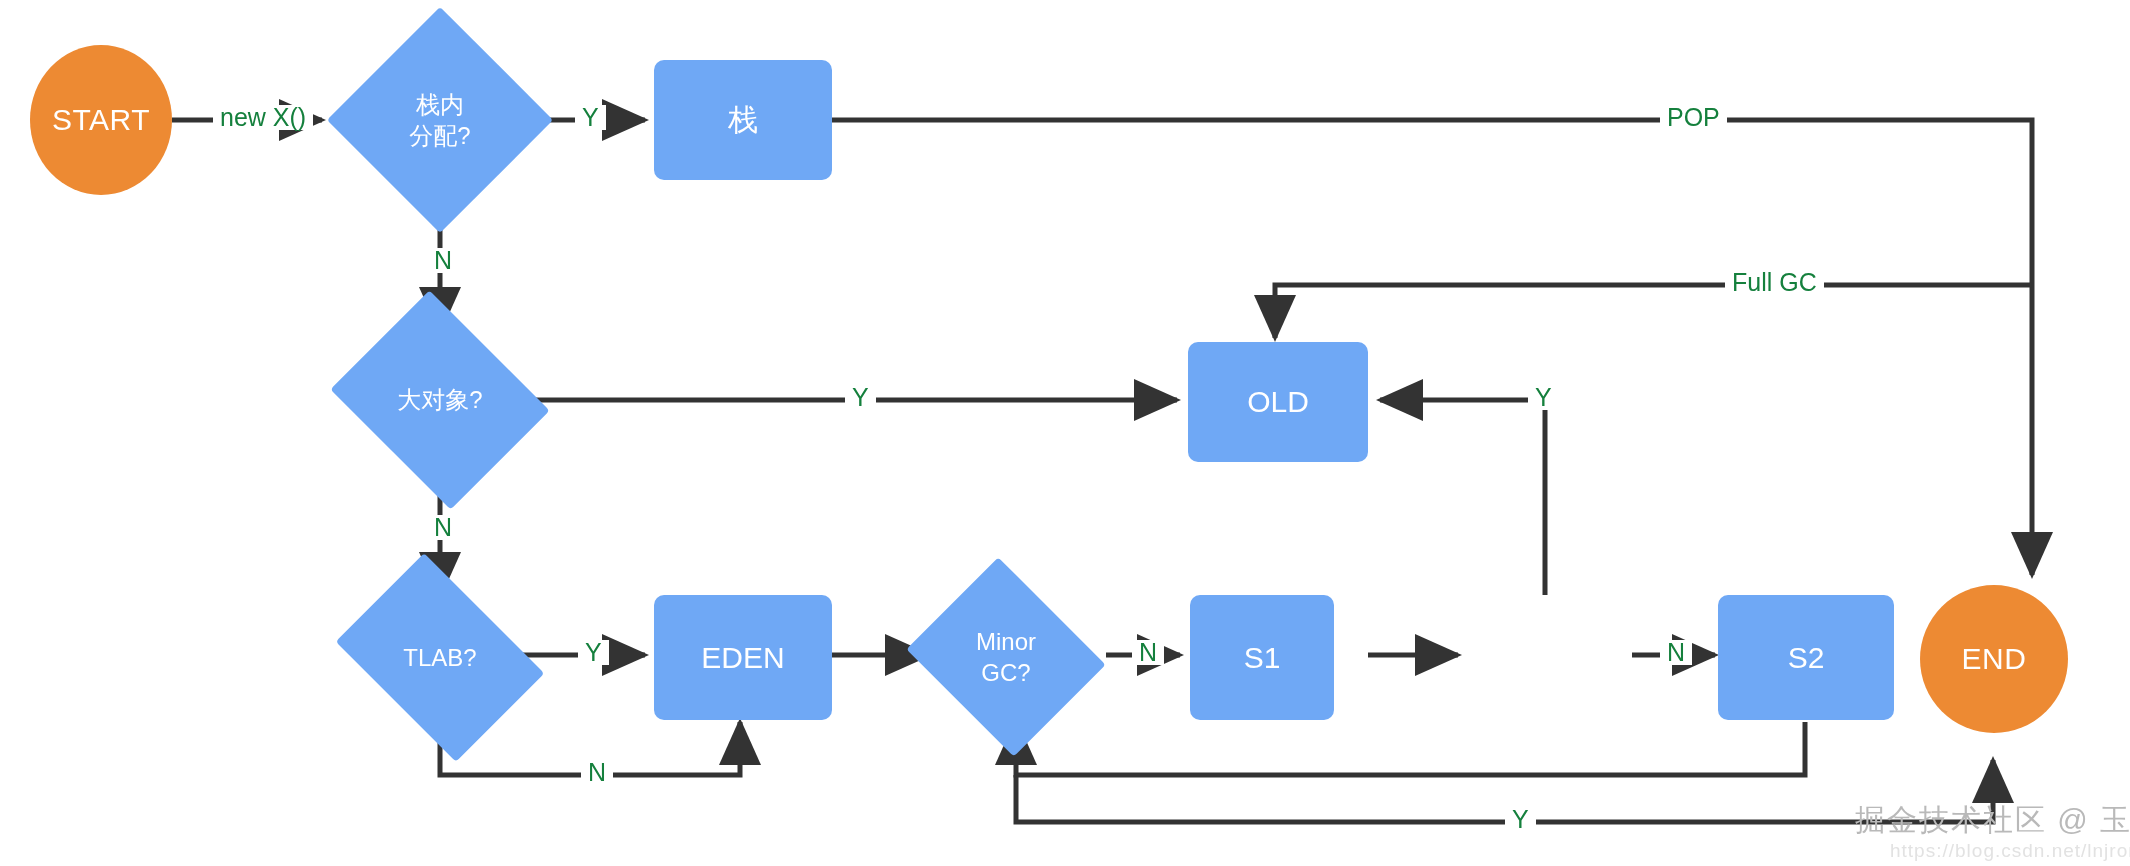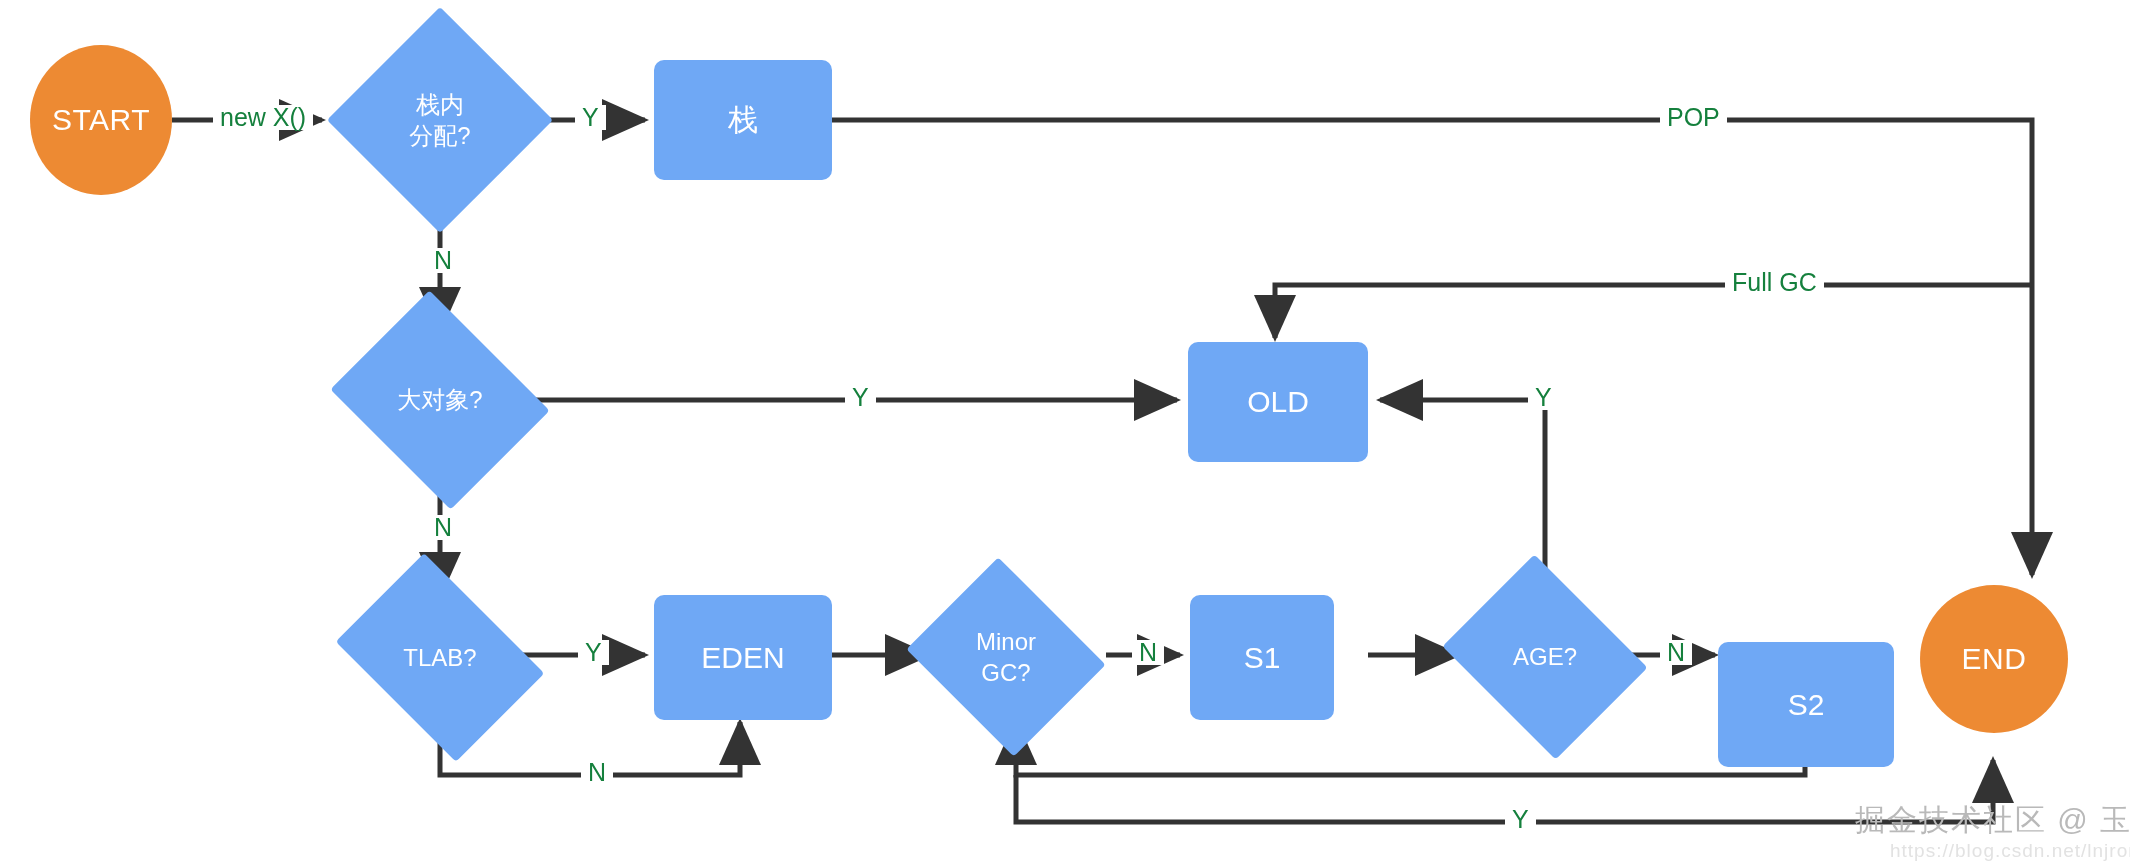--- a/index.html
+++ b/index.html
@@ -176,26 +176,22 @@
   <div class="decision-wrap" style="left:930px;top:592px;width:152px;height:130px;">
     <div class="decision-shape"></div>
     <div class="decision-label">Minor
 GC?</div>
   </div>
 
   <div class="node process" style="left:1190px;top:595px;width:144px;height:125px;">
     <span>S1</span>
   </div>
 
-  <div class="decision-wrap" style="left:1465px;top:592px;width:160px;height:130px;">
-    <div class="decision-shape"></div>
-    <div class="decision-label">AGE?</div>
-  </div>
-
-  <div class="node process" style="left:1718px;top:595px;width:176px;height:125px;margin-top:47px;">
+
+  <div class="node process" style="left:1718px;top:595px;width:176px;height:125px;">
     <span>S2</span>
   </div>
 
   <div class="node terminator" style="left:1920px;top:585px;width:148px;height:148px;">
     <span>END</span>
   </div>
 
   <div class="edge-label" style="left:213px;top:105px;">new X()</div>
 
   <div class="edge-label" style="left:575px;top:105px;">Y</div>

